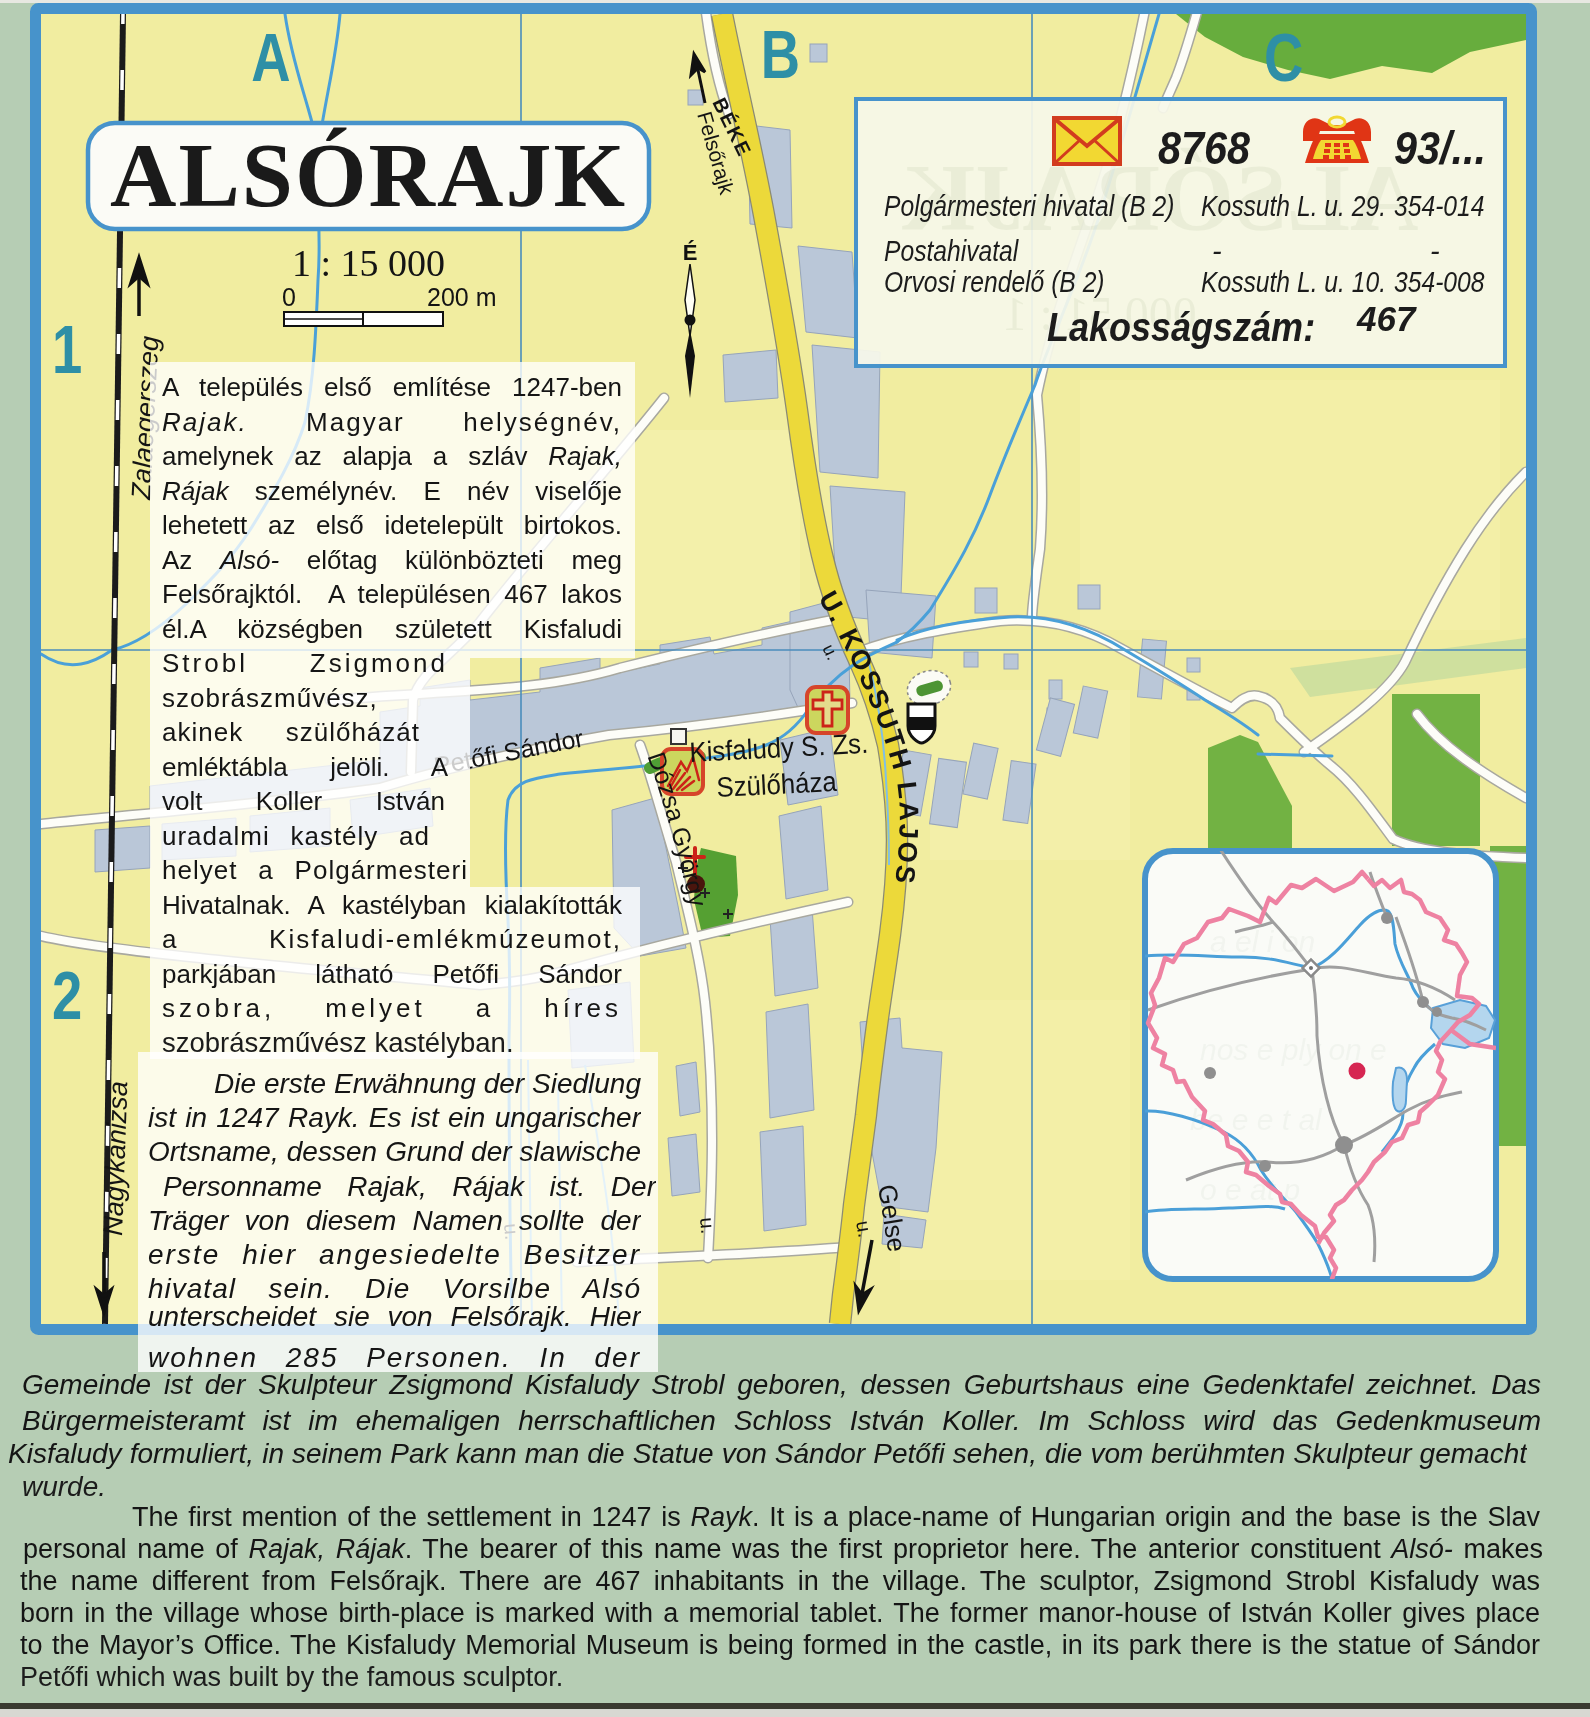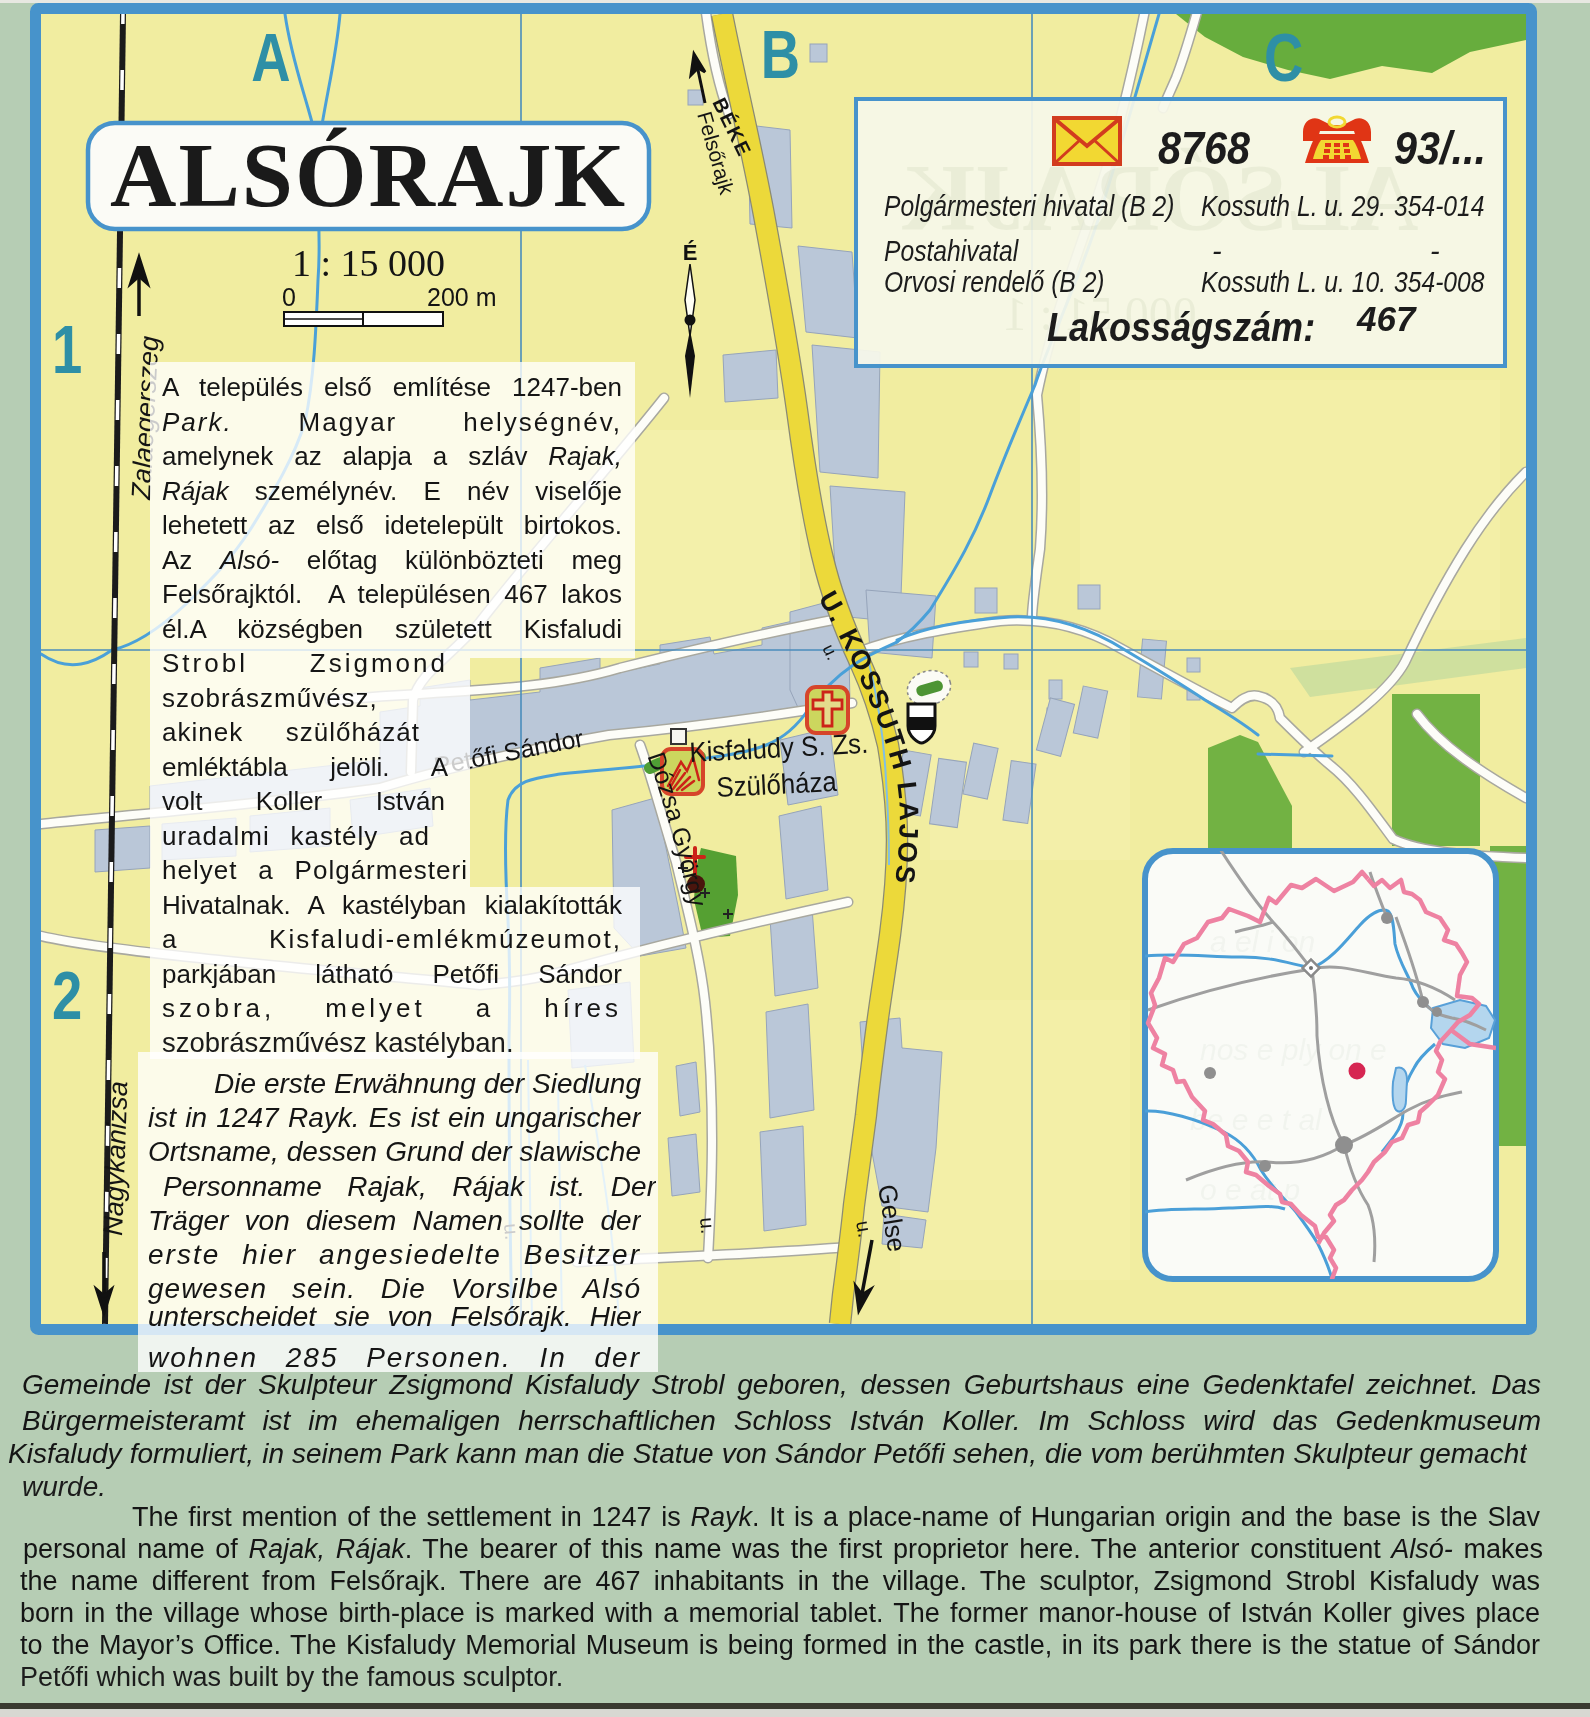--- a/index.html
+++ b/index.html
@@ -338,21 +338,21 @@
 <div class="t" style="left:884px;top:235px;font-size:29px;font-style:italic;transform:scaleX(0.85);transform-origin:0 0">Postahivatal</div>
 <div class="t" style="left:1212px;top:235px;font-size:29px;font-style:italic">-</div>
 <div class="t" style="left:1430px;top:235px;font-size:29px;font-style:italic">-</div>
 <div class="t" style="left:884px;top:266px;font-size:29px;font-style:italic;transform:scaleX(0.85);transform-origin:0 0">Orvosi rendelő (B 2)</div>
 <div class="t" style="left:1201px;top:266px;font-size:29px;font-style:italic;transform:scaleX(0.85);transform-origin:0 0">Kossuth L. u. 10.</div>
 <div class="t" style="left:1394px;top:266px;font-size:29px;font-style:italic;transform:scaleX(0.85);transform-origin:0 0">354-008</div>
 <div class="t" style="left:1047px;top:305px;font-size:40px;font-weight:bold;font-style:italic;transform:scaleX(0.9);transform-origin:0 0">Lakosságszám:</div>
 <div class="t" style="left:1357px;top:299px;font-size:35px;font-weight:bold;font-style:italic">467</div>
 
 <div class="jl hu" style="left:162px;top:370px;width:460px">A település első említése 1247-ben</div>
-<div class="jl hu" style="left:162px;top:404.5px;width:460px;letter-spacing:2px"><i>Park.</i> Magyar helységnév,</div>
+<div class="jl hu" style="left:162px;top:404.5px;width:460px;letter-spacing:2px"><i>Rajak.</i> Magyar helységnév,</div>
 <div class="jl hu" style="left:162px;top:439px;width:460px">amelynek az alapja a szláv <i>Rajak,</i></div>
 <div class="jl hu" style="left:162px;top:473.5px;width:460px"><i>Rájak</i> személynév. E név viselője</div>
 <div class="jl hu" style="left:162px;top:508px;width:460px">lehetett az első idetelepült birtokos.</div>
 <div class="jl hu" style="left:162px;top:542.5px;width:460px">Az <i>Alsó-</i> előtag különbözteti meg</div>
 <div class="jl hu" style="left:162px;top:577px;width:460px">Felsőrajktól.&nbsp; A településen 467 lakos</div>
 <div class="jl hu" style="left:162px;top:611.5px;width:460px">él.A községben született Kisfaludi</div>
 <div class="jl hu" style="left:162px;top:646px;width:286px;letter-spacing:3px">Strobl Zsigmond</div>
 <div class="jl hu" style="left:162px;top:680.5px;width:226px;letter-spacing:1px">szobrászművész,</div>
 <div class="jl hu" style="left:162px;top:715px;width:258px;letter-spacing:1px">akinek szülőházát</div>
 <div class="jl hu" style="left:162px;top:749.5px;width:286px">emléktábla jelöli. A</div>
@@ -364,21 +364,21 @@
 <div class="jl hu" style="left:162px;top:956.5px;width:460px">parkjában látható Petőfi Sándor</div>
 <div class="jl hu" style="left:162px;top:991px;width:460px;letter-spacing:4px">szobra, melyet a híres</div>
 <div class="t hu" style="left:162px;top:1025.5px;font-size:27.5px">szobrászművész kastélyban.</div>
 
 <div class="jl de" style="left:148px;top:1066px;width:493px;text-indent:66px">Die erste Erwähnung der Siedlung</div>
 <div class="jl de" style="left:148px;top:1100px;width:493px">ist in 1247 Rayk. Es ist ein ungarischer</div>
 <div class="jl de" style="left:148px;top:1134px;width:493px">Ortsname, dessen Grund der slawische</div>
 <div class="jl de" style="left:163px;top:1169px;width:493px">Personname Rajak, Rájak ist. Der</div>
 <div class="jl de" style="left:148px;top:1203px;width:493px">Träger von diesem Namen sollte der</div>
 <div class="jl de" style="left:148px;top:1237px;width:493px;letter-spacing:2px">erste hier angesiedelte Besitzer</div>
-<div class="jl de" style="left:148px;top:1271px;width:493px;letter-spacing:1px">gewesen sein. Die Vorsilbe Alsó</div>
+<div class="jl de" style="left:148px;top:1271px;width:493px;letter-spacing:1px">hivatal sein. Die Vorsilbe Alsó</div>
 <div class="jl de" style="left:148px;top:1299px;width:493px">unterscheidet sie von Felsőrajk. Hier</div>
 <div class="jl de" style="left:148px;top:1340px;width:493px;letter-spacing:2px">wohnen 285 Personen. In der</div>
 
 <div class="jl de" style="left:22px;top:1367px;width:1519px">Gemeinde ist der Skulpteur Zsigmond Kisfaludy Strobl geboren, dessen Geburtshaus eine Gedenktafel zeichnet. Das</div>
 <div class="jl de" style="left:22px;top:1403px;width:1519px">Bürgermeisteramt ist im ehemaligen herrschaftlichen Schloss István Koller. Im Schloss wird das Gedenkmuseum</div>
 <div class="jl de" style="left:8px;top:1436px;width:1519px">Kisfaludy formuliert, in seinem Park kann man die Statue von Sándor Petőfi sehen, die vom berühmten Skulpteur gemacht</div>
 <div class="t de" style="left:22px;top:1469px">wurde.</div>
 
 <div class="jl en" style="left:20px;top:1501px;width:1520px;text-indent:112px">The first mention of the settlement in 1247 is <i>Rayk</i>. It is a place-name of Hungarian origin and the base is the Slav</div>
 <div class="jl en" style="left:23px;top:1533px;width:1520px">personal name of <i>Rajak, Rájak</i>. The bearer of this name was the first proprietor here. The anterior constituent <i>Alsó-</i> makes</div>

